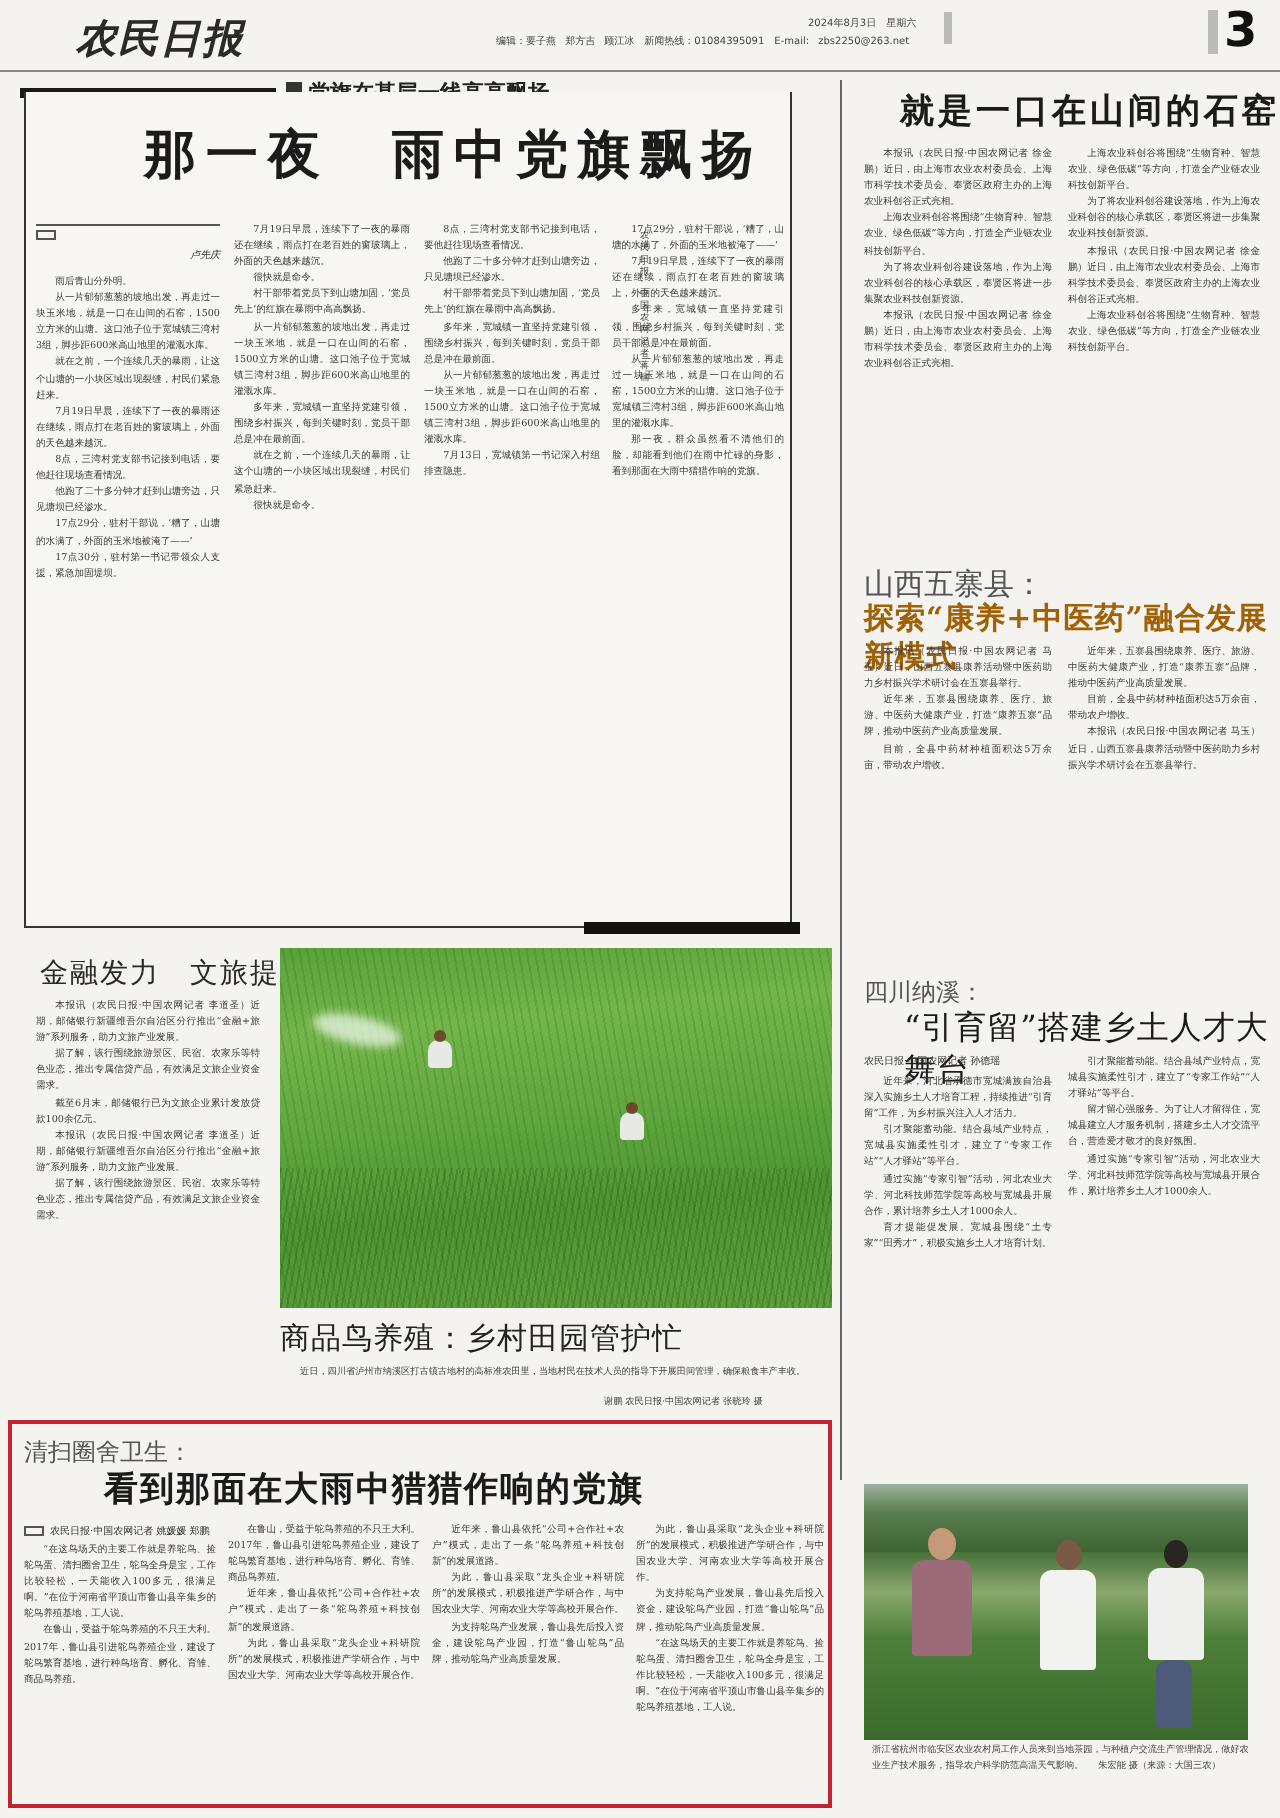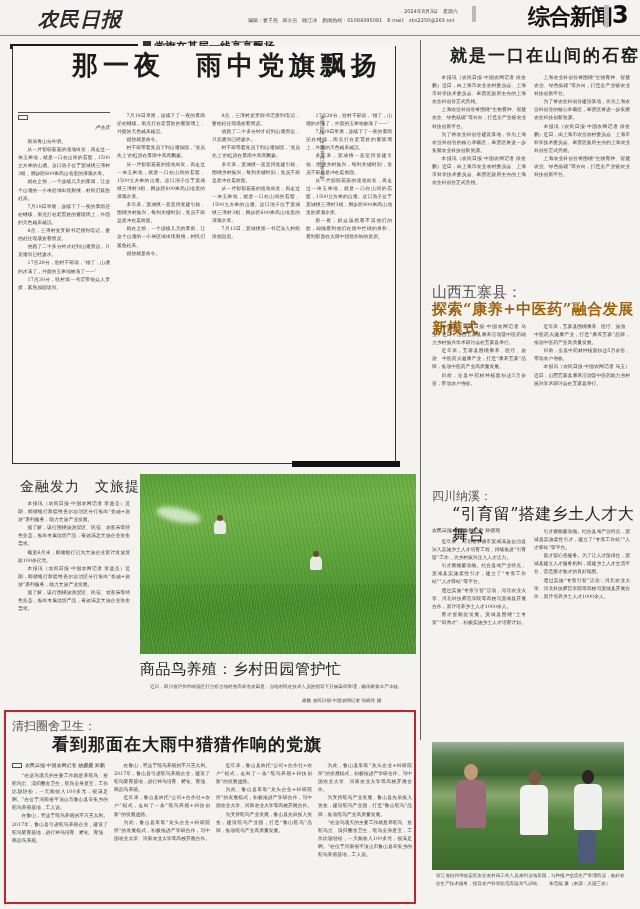--- a/index.html
+++ b/index.html
@@ -15,21 +15,21 @@
   .section-name { position: absolute; left: 528px; top: 2px; font-size: 22px; font-weight: bold; font-family: "DejaVu Sans", sans-serif; color: #111; letter-spacing: -1px; }
   .page-bar { position: absolute; left: 604px; top: 5px; width: 5px; height: 22px; background: #bbb; }
   .page-num { position: absolute; left: 612px; top: 1px; font-size: 24px; font-weight: bold; font-family: "DejaVu Sans", sans-serif; color: #111; }
 
   
   .feature-box { position: absolute; left: 12px; top: 46px; width: 384px; height: 418px; border: 1px solid #333; border-top: none; background: #f7f6f2; }
   .rule-left { position: absolute; left: 10px; top: 44px; width: 128px; height: 5px; background: #1a1a1a; }
   .rule-right { position: absolute; left: 282px; top: 46px; width: 110px; height: 1px; background: #444; }
   .kicker { position: absolute; left: 143px; top: 39px; font-size: 11px; font-weight: bold; font-family: "DejaVu Sans", sans-serif; color: #222; }
   .kicker-mark { display: inline-block; width: 8px; height: 10px; background: #333; margin-right: 3px; vertical-align: -1px; }
-  .lead-title { position: absolute; left: 72px; top: 48px; font-size: 26px; font-weight: bold; letter-spacing: 5px; color: #1b1b1b; }
+  .lead-title { position: absolute; left: 72px; top: 60px; font-size: 26px; font-weight: bold; letter-spacing: 5px; color: #1b1b1b; }
   .byline-box { position: absolute; left: 18px; top: 112px; width: 92px; height: 22px; font-size: 5px; color: #333; border-top: 1px solid #555; }
   .byline-box .photo-credit { position: absolute; right: 0; top: 2px; font-family: "DejaVu Sans", sans-serif; }
   .byline-box .reporter { position: absolute; right: 0; top: 11px; font-style: italic; }
   .byline-box .frame-icon { position: absolute; left: 0; top: 2px; width: 10px; height: 5px; border: 1px solid #555; }
 
   .cols { position: absolute; font-size: 4.8px; line-height: 8.1px; color: #3a3a3a; text-align: justify; overflow: hidden; }
   .cols p { text-indent: 2em; }
 
   .lead-shadow-bar { position: absolute; left: 292px; top: 461px; width: 108px; height: 6px; background: #111; }
 
@@ -78,21 +78,20 @@
   .photo2-caption { position: absolute; left: 436px; top: 872px; width: 190px; font-size: 4.6px; line-height: 7.5px; color: #444; }
 </style>
 </head>
 <body>
 
 <div class="masthead">
   <div class="logo">农民日报</div>
   <div class="meta-date">2024年8月3日　星期六</div>
   <div class="meta-editors">编辑：要子燕 郑方吉 顾江冰　新闻热线：01084395091　E-mail: zbs2250@263.net</div>
   <div class="meta-bar"></div>
-  <div class="section-name">综合新闻</div>
   <div class="page-bar"></div>
   <div class="page-num">3</div>
 </div>
 
 <div class="rule-left"></div>
 <div class="kicker"><span class="kicker-mark"></span><span>党旗在基层一线高高飘扬</span></div>
 <div class="rule-right"></div>
 <div class="feature-box"></div>
 <div class="lead-title">那一夜　雨中党旗飘扬</div>
 <div class="byline-box">

